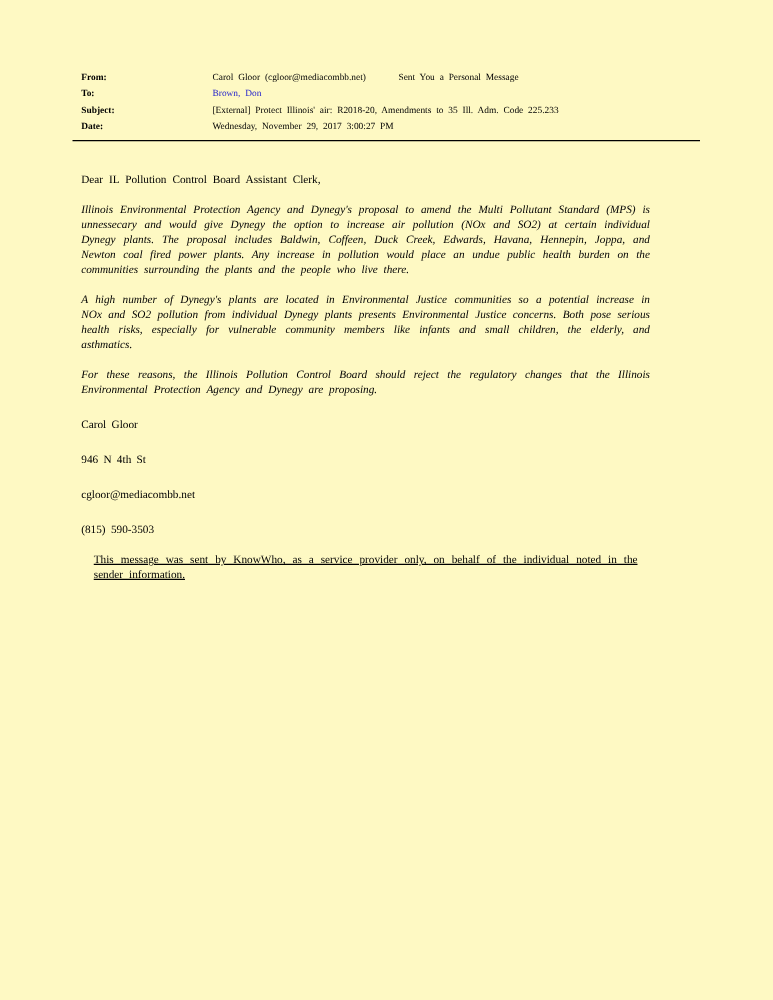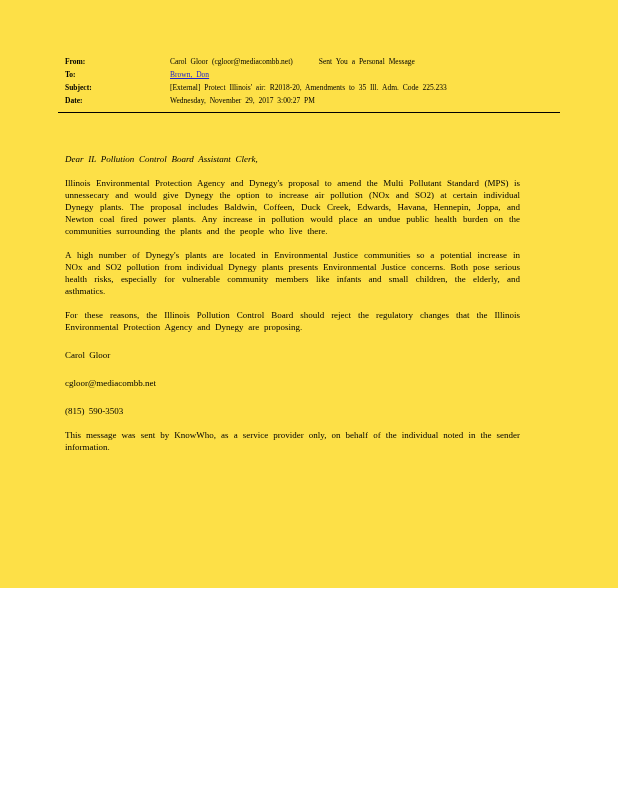--- a/index.html
+++ b/index.html
@@ -1,20 +1,20 @@
 <!DOCTYPE html>
 <html><head>
 <meta charset="utf-8">
 <style>
   html, body { margin: 0; padding: 0; background: #ffffff; }
   .page {
     position: relative;
     width: 618px;
-    height: 588px;
-    background: #fde047;
+    height: 800px;
+    background: #fef9c3;
     color: #000000;
     font-family: "Liberation Serif", "DejaVu Serif", serif;
     overflow: hidden;
   }
   
   .email-header {
     padding: 55px 40px 0 65px;
     font-size: 7.5px;
     line-height: 13px;
   }
@@ -22,48 +22,49 @@
   .hlabel {
     flex: 0 0 105px;
     font-weight: bold;
     word-spacing: 1px;
   }
   .hvalue { word-spacing: 2px; white-space: nowrap; }
   .hvalue-wrap { display: flex; text-align: right; }
   .from-note { margin-left: 26px; word-spacing: 2px; white-space: nowrap; }
   .to-link {
     color: #2222cc;
-    text-decoration: underline;
     cursor: pointer;
   }
   .divider {
     border: none;
     border-top: 1px solid #000000;
     margin: 5px 58px 0 58px;
     height: 0;
   }
   
   .letter {
     padding: 24px 98px 0 65px;
     font-size: 9px;
     line-height: 12px;
   }
-  .salutation { margin: 16px 0 12px 0; word-spacing: 2.5px; font-style: italic; }
+  .salutation { margin: 0 0 12px 0; word-spacing: 2.5px; }
   .para {
     margin: 0 0 12px 0;
     text-align: justify;
     word-spacing: 2.5px;
+    font-style: italic;
   }
   .closing { margin: 0 0 12px 0; word-spacing: 2.5px; }
   .signature { margin: 0 0 12px 0; }
   .sig-line { word-spacing: 2px; margin-top: 16px; }
   .disclaimer {
-    margin: 0;
+    margin: 10px;
     text-align: justify;
     word-spacing: 2.5px;
+    text-decoration: underline;
   }
 </style>
 </head>
 <body>
 
 <div class="page">
 
   <div class="email-header">
     <div class="hrow">
       <span class="hlabel">From:</span>
@@ -91,20 +92,21 @@
   <div class="letter">
     <div class="salutation">Dear IL Pollution Control Board Assistant Clerk,</div>
 
     <p class="para">Illinois Environmental Protection Agency and Dynegy's proposal to amend the Multi Pollutant Standard (MPS) is unnessecary and would give Dynegy the option to increase air pollution (NOx and SO2) at certain individual Dynegy plants. The proposal includes Baldwin, Coffeen, Duck Creek, Edwards, Havana, Hennepin, Joppa, and Newton coal fired power plants. Any increase in pollution would place an undue public health burden on the communities surrounding the plants and the people who live there.</p>
     <p class="para">A high number of Dynegy's plants are located in Environmental Justice communities so a potential increase in NOx and SO2 pollution from individual Dynegy plants presents Environmental Justice concerns. Both pose serious health risks, especially for vulnerable community members like infants and small children, the elderly, and asthmatics.</p>
     <p class="para">For these reasons, the Illinois Pollution Control Board should reject the regulatory changes that the Illinois Environmental Protection Agency and Dynegy are proposing.</p>
 
 
     <div class="signature">
       <div class="sig-line">Carol Gloor</div>
+      <div class="sig-line">946 N 4th St</div>
       <div class="sig-line">cgloor@mediacombb.net</div>
       <div class="sig-line">(815) 590-3503</div>
     </div>
 
     <p class="disclaimer">This message was sent by KnowWho, as a service provider only, on behalf of the individual noted in the sender information.</p>
   </div>
 
 </div>
 
 </body></html>

